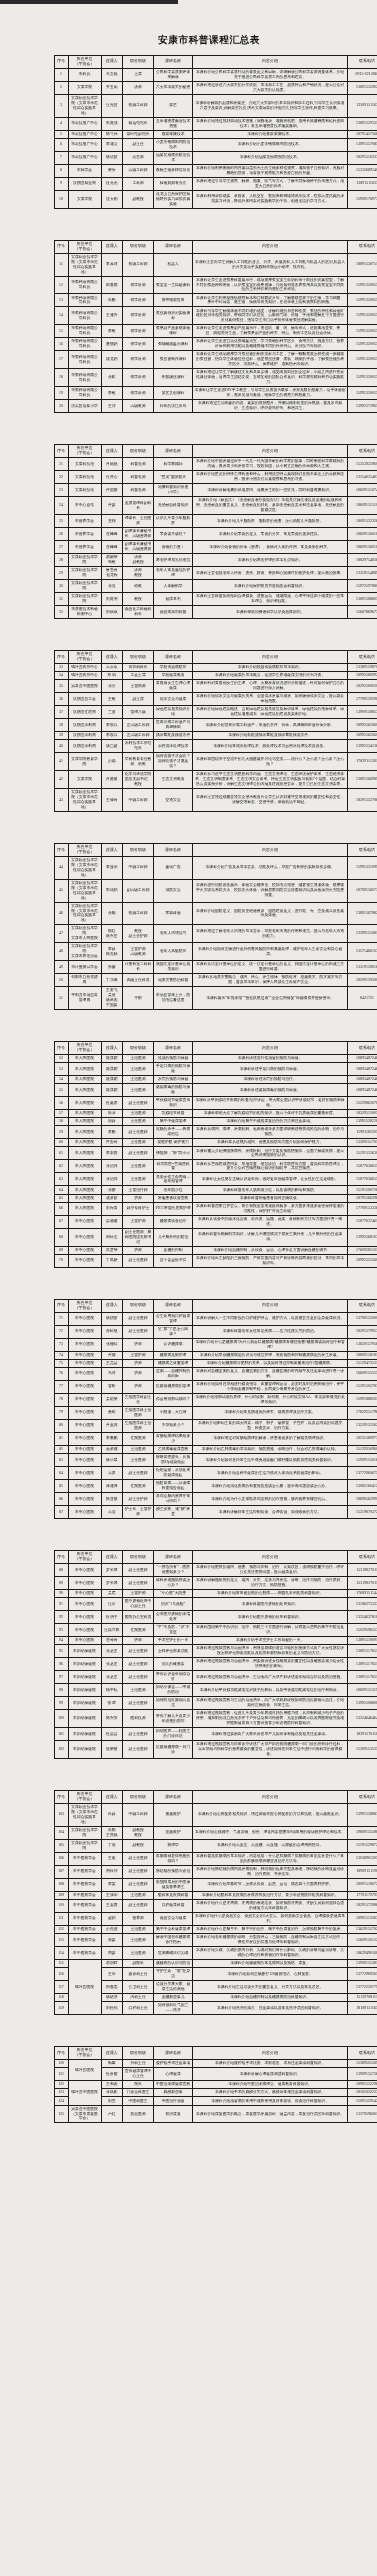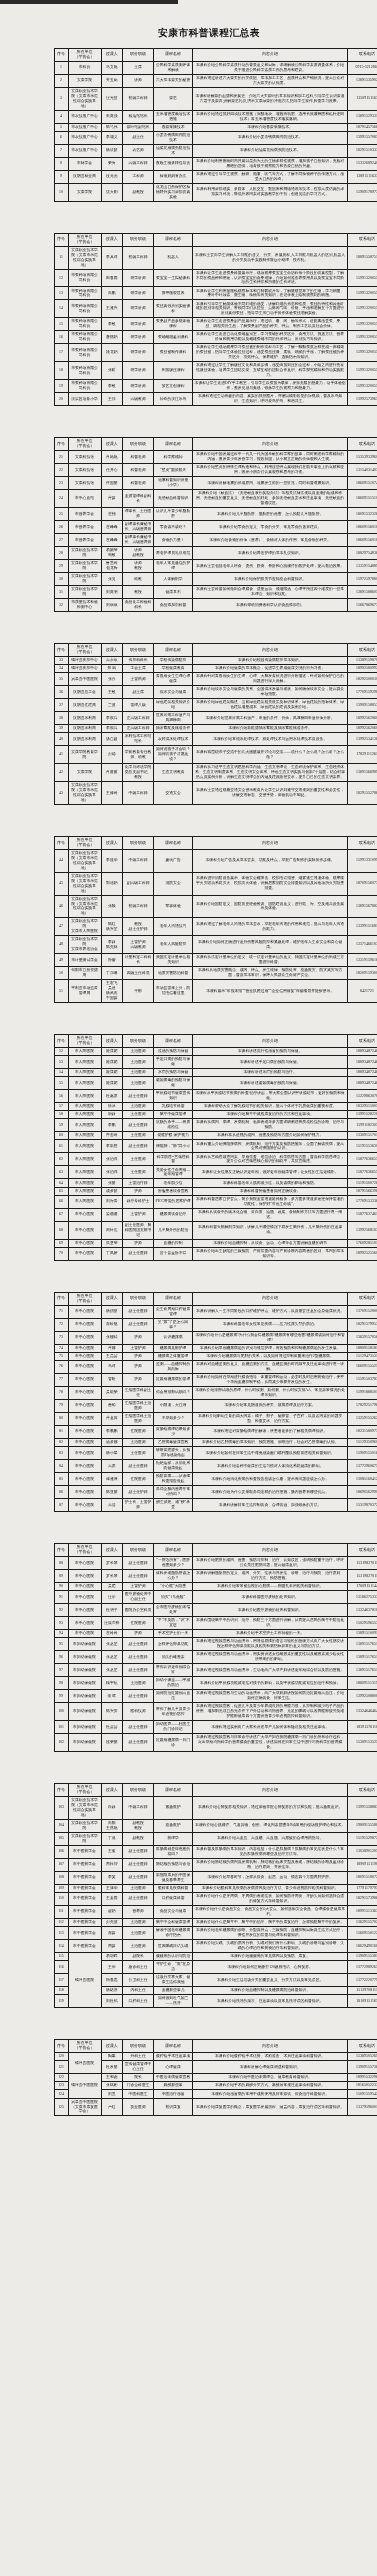--- a/index.html
+++ b/index.html
@@ -4,21 +4,21 @@
 <style>
   html,body{margin:0;padding:0;}
   body{
     width:378px;
     background:#ecebe8;
     font-family:"Liberation Serif","DejaVu Serif",serif;
     color:#161514;
   }
   .scan-edge{position:absolute;top:0;left:0;width:178px;height:3.8px;background:#2a2a2a;}
   #doc{position:relative;padding:18.3px 0 16px 0;}
-  .page{margin:9px 0 31px 0;padding-left:40px;}
+  .page{margin:16px 0 31px 0;padding-left:40px;}
   .page:last-child{margin-bottom:0;}
   .doc-title{
     text-align:center;
     font-size:9.7px;
     font-weight:bold;
     letter-spacing:0.5px;
     margin:0 0 7.6px 0;
   }
   table.sheet{
     border-collapse:collapse;

